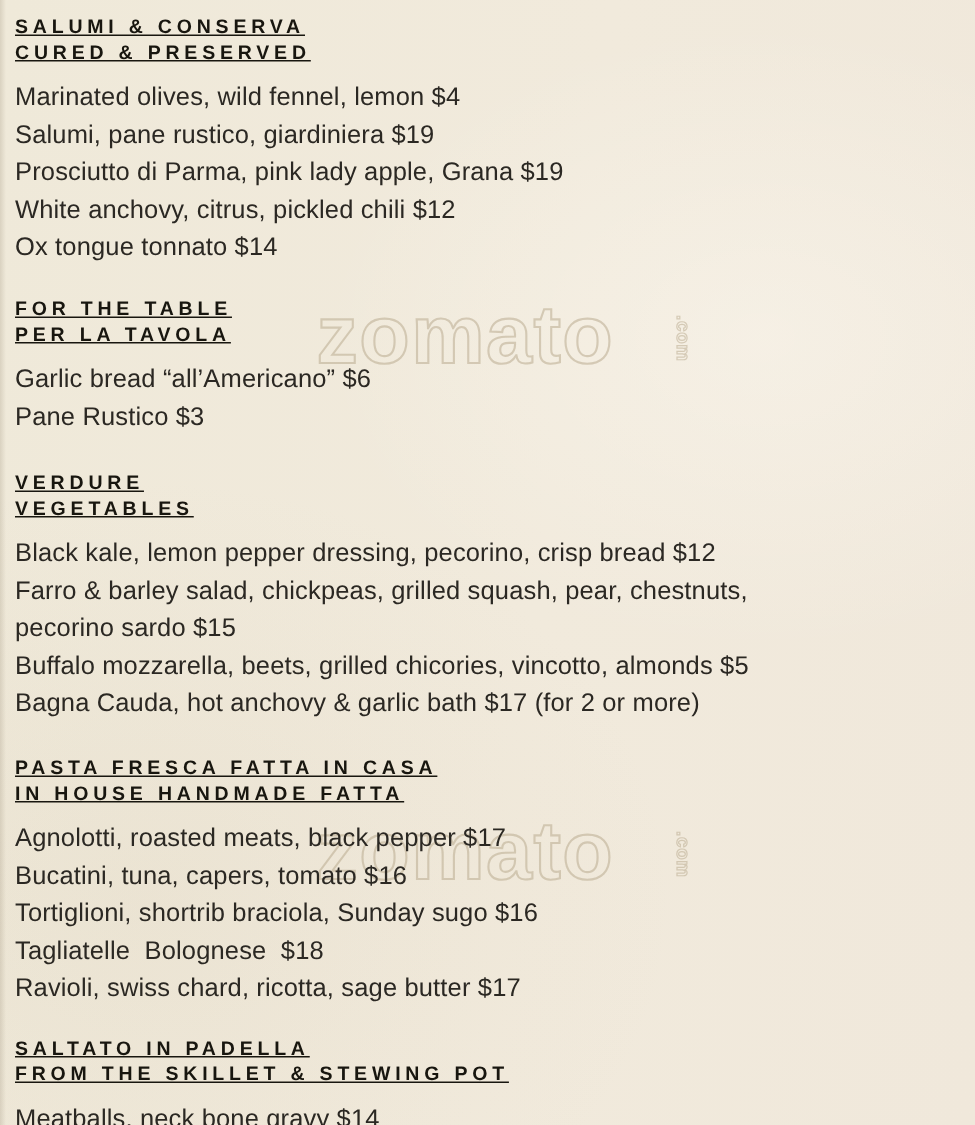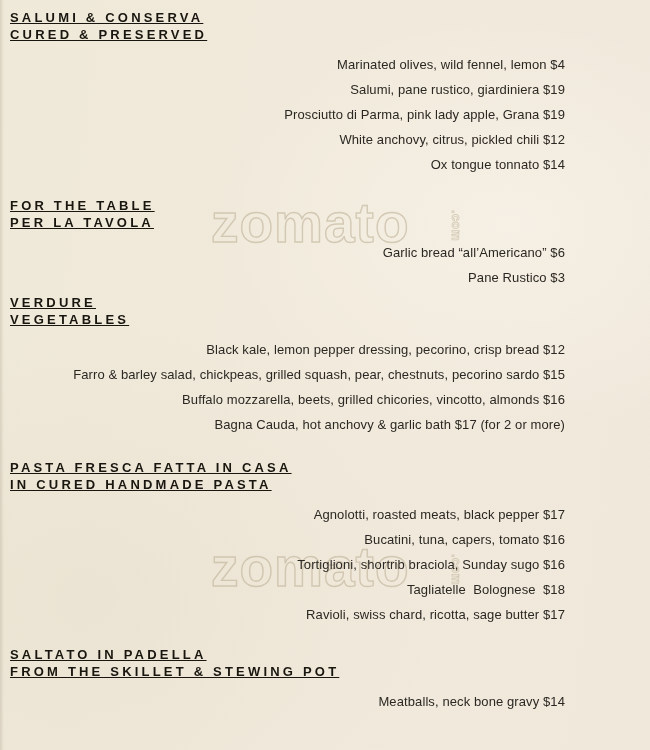--- a/index.html
+++ b/index.html
@@ -71,29 +71,28 @@
     color: var(--header, #18160f);
   }
   .menu-section h2 span { display: block; text-decoration: underline; }
   .menu-section ul {
     list-style: none;
     margin: 9px 0 0 0;
     padding: 0;
     max-width: 555px;
   }
   .menu-section li {
-    font-size: 13px;
+    font-size: 17px;
     line-height: 25px;
     letter-spacing: 0.1px;
     color: var(--text, #2b2823);
     white-space: pre-wrap;
-    text-align: right;
   }
   .menu section:nth-of-type(2) { margin-top: 20px; }
-  .menu section:nth-of-type(3) { margin-top: 4px; }
+  .menu section:nth-of-type(3) { margin-top: 23px; }
   .menu section:nth-of-type(4) { margin-top: 22px; }
   .menu section:nth-of-type(5) { margin-top: 19px; }
 </style>
 </head>
 <body>
 
 <div class="page">
 
   <div class="watermark wm1">
     <span class="wm-main">zomato</span>
@@ -138,30 +137,30 @@
   <section class="menu-section">
     <h2 class="section-title">
       <span class="t1">VERDURE</span>
       <span class="t2">VEGETABLES</span>
     </h2>
     <ul class="items">
   <li class="menu-item">Black kale, lemon pepper dressing, pecorino, crisp bread $12</li>
 
   <li class="menu-item">Farro &amp; barley salad, chickpeas, grilled squash, pear, chestnuts, pecorino sardo $15</li>
 
-  <li class="menu-item">Buffalo mozzarella, beets, grilled chicories, vincotto, almonds $16</li>
+  <li class="menu-item">Buffalo mozzarella, beets, grilled chicories, vincotto, almonds $5</li>
 
   <li class="menu-item">Bagna Cauda, hot anchovy &amp; garlic bath $17 (for 2 or more)</li>
 </ul>
   </section>
 
   <section class="menu-section">
     <h2 class="section-title">
       <span class="t1">PASTA FRESCA FATTA IN CASA</span>
-      <span class="t2">IN CURED HANDMADE PASTA</span>
+      <span class="t2">IN HOUSE HANDMADE FATTA</span>
     </h2>
     <ul class="items">
   <li class="menu-item">Agnolotti, roasted meats, black pepper $17</li>
 
   <li class="menu-item">Bucatini, tuna, capers, tomato $16</li>
 
   <li class="menu-item">Tortiglioni, shortrib braciola, Sunday sugo $16</li>
 
   <li class="menu-item">Tagliatelle  Bolognese  $18</li>
 

